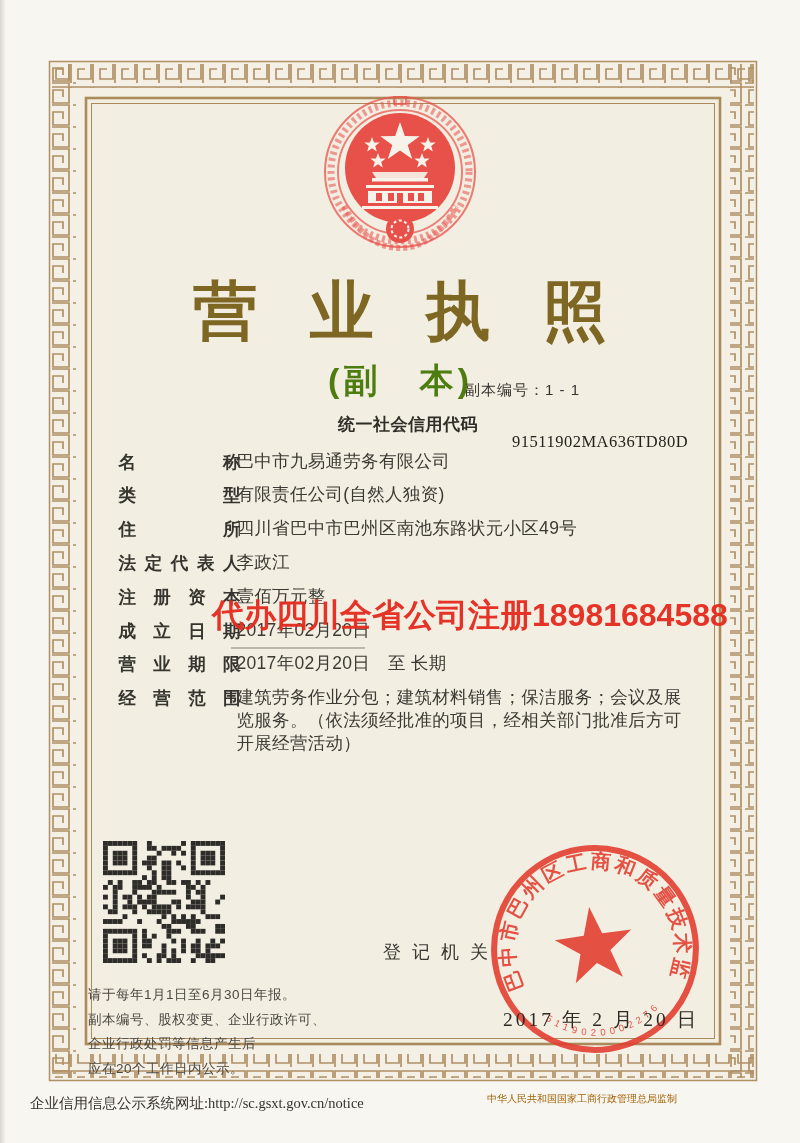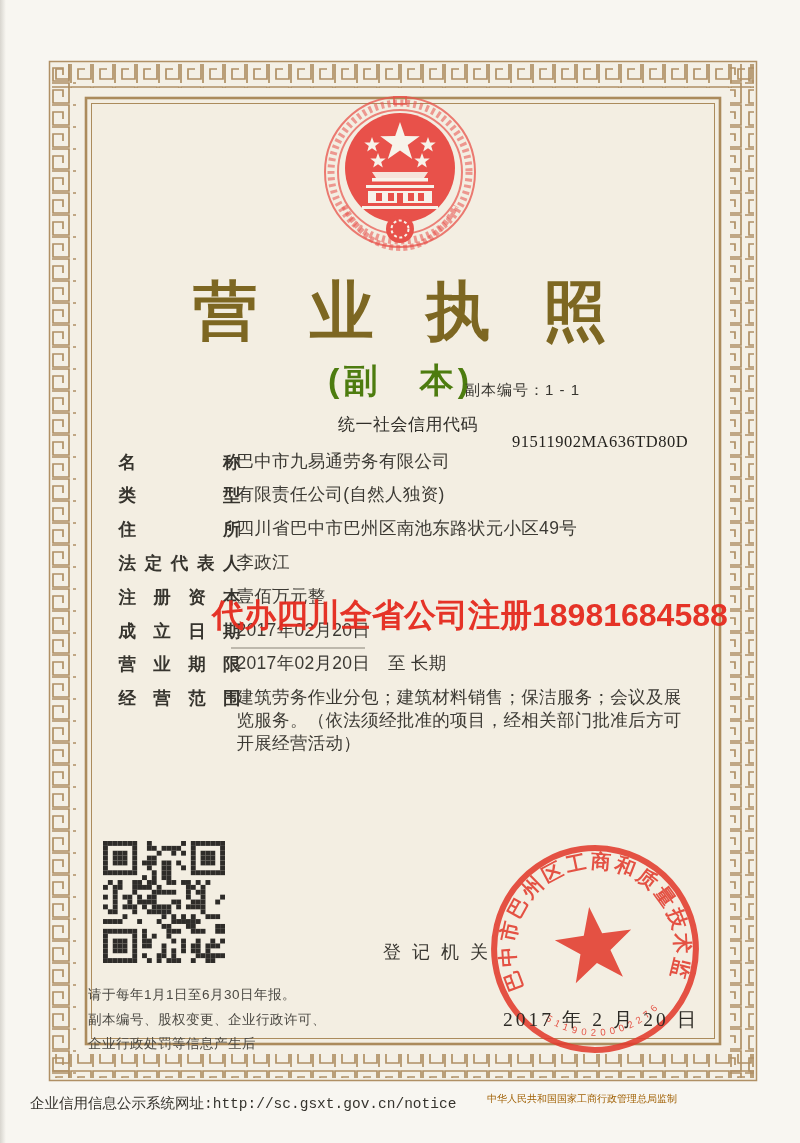--- a/index.html
+++ b/index.html
@@ -9,21 +9,21 @@
     background:linear-gradient(90deg,rgba(120,115,105,.25),rgba(120,115,105,0));z-index:5;}
   .frame-svg{position:absolute;left:48px;top:60px;z-index:1;}
   .emblem{position:absolute;left:316px;top:96px;z-index:2;}
   .title{position:absolute;left:0;top:268px;width:100%;text-align:center;
     font-size:64px;font-weight:bold;color:#7d6722;letter-spacing:.82em;padding-left:.82em;
     box-sizing:border-box;z-index:3;}
   .subtitle{position:absolute;left:328px;top:358px;font-size:34px;font-weight:bold;
     color:#4d7c0f;letter-spacing:.12em;z-index:3;}
   .copy-number{position:absolute;left:465px;top:381px;font-size:15px;color:#37352f;
     letter-spacing:1px;z-index:3;}
-  .credit-label{position:absolute;left:338px;top:413px;font-size:17px;font-weight:normal;
+  .credit-label{position:absolute;left:338px;top:413px;font-size:17px;font-weight:bold;
     color:#2f2d28;letter-spacing:.5px;z-index:3;}
   .credit-value{position:absolute;left:512px;top:432px;font-size:16.5px;
     font-family:"Liberation Serif",serif;color:#24221e;letter-spacing:.5px;z-index:3;}
   .frow{position:absolute;left:114px;width:575px;display:flex;z-index:3;justify-content:center;}
   .flabel{width:122px;flex:0 0 122px;font-size:17.5px;font-weight:600;color:#36342e;
     text-align:justify;text-align-last:justify;}
   .fvalue{margin-left:-4px;padding-left:0;width:448px;font-size:17.5px;color:#3c3a34;
     line-height:23px;letter-spacing:.3px;}
   .watermark{position:absolute;left:212px;top:594px;font-size:32px;font-weight:bold;
     color:#e52a1e;letter-spacing:0px;white-space:nowrap;z-index:6;opacity:.95;}
@@ -31,21 +31,21 @@
     background:#7d766b;opacity:.45;z-index:4;}
   .qr{position:absolute;left:103px;top:841px;z-index:3;}
   .reg-label{position:absolute;left:383px;top:940px;font-size:18px;font-weight:500;
     color:#3a3832;letter-spacing:11px;z-index:3;}
   .seal{position:absolute;left:478px;top:836px;z-index:4;opacity:.88;}
   .issue-date{position:absolute;left:503px;top:1006px;font-size:19.5px;color:#2c2a25;
     font-family:"Liberation Serif",serif;letter-spacing:3px;white-space:nowrap;z-index:5;}
   .notes{position:absolute;left:88px;top:983px;font-size:13.5px;color:#4a4842;
     line-height:1.82;letter-spacing:.5px;z-index:3;}
   .footer-left{position:absolute;left:30px;top:1094px;font-size:14.5px;color:#35332d;
-    font-family:Liberation Mono, monospace;z-index:3;}
+    font-family:Liberation Serif, serif;z-index:3;}
   .footer-right{position:absolute;left:487px;top:1092px;font-size:10px;color:#a16207;
     font-weight:500;z-index:3;}
 </style>
 </head>
 <body>
 
 <div class="scan">
 
   <svg class="frame-svg" width="710" height="1022" viewBox="0 0 710 1022">
     <defs>
@@ -451,18 +451,19 @@
       </text>
     </g>
   </svg>
 
   <div class="issue-date">2017 年 2 月 20 日</div>
 
   <div class="notes">
     <div>请于每年1月1日至6月30日年报。</div>
     <div>副本编号、股权变更、企业行政许可、</div>
     <div>企业行政处罚等信息产生后</div>
+    <div>应在20个工作日内公示。</div>
   </div>
 
   <div class="footer-left">企业信用信息公示系统网址:http://sc.gsxt.gov.cn/notice</div>
   <div class="footer-right">中华人民共和国国家工商行政管理总局监制</div>
 
 </div>
 
 </body></html>

